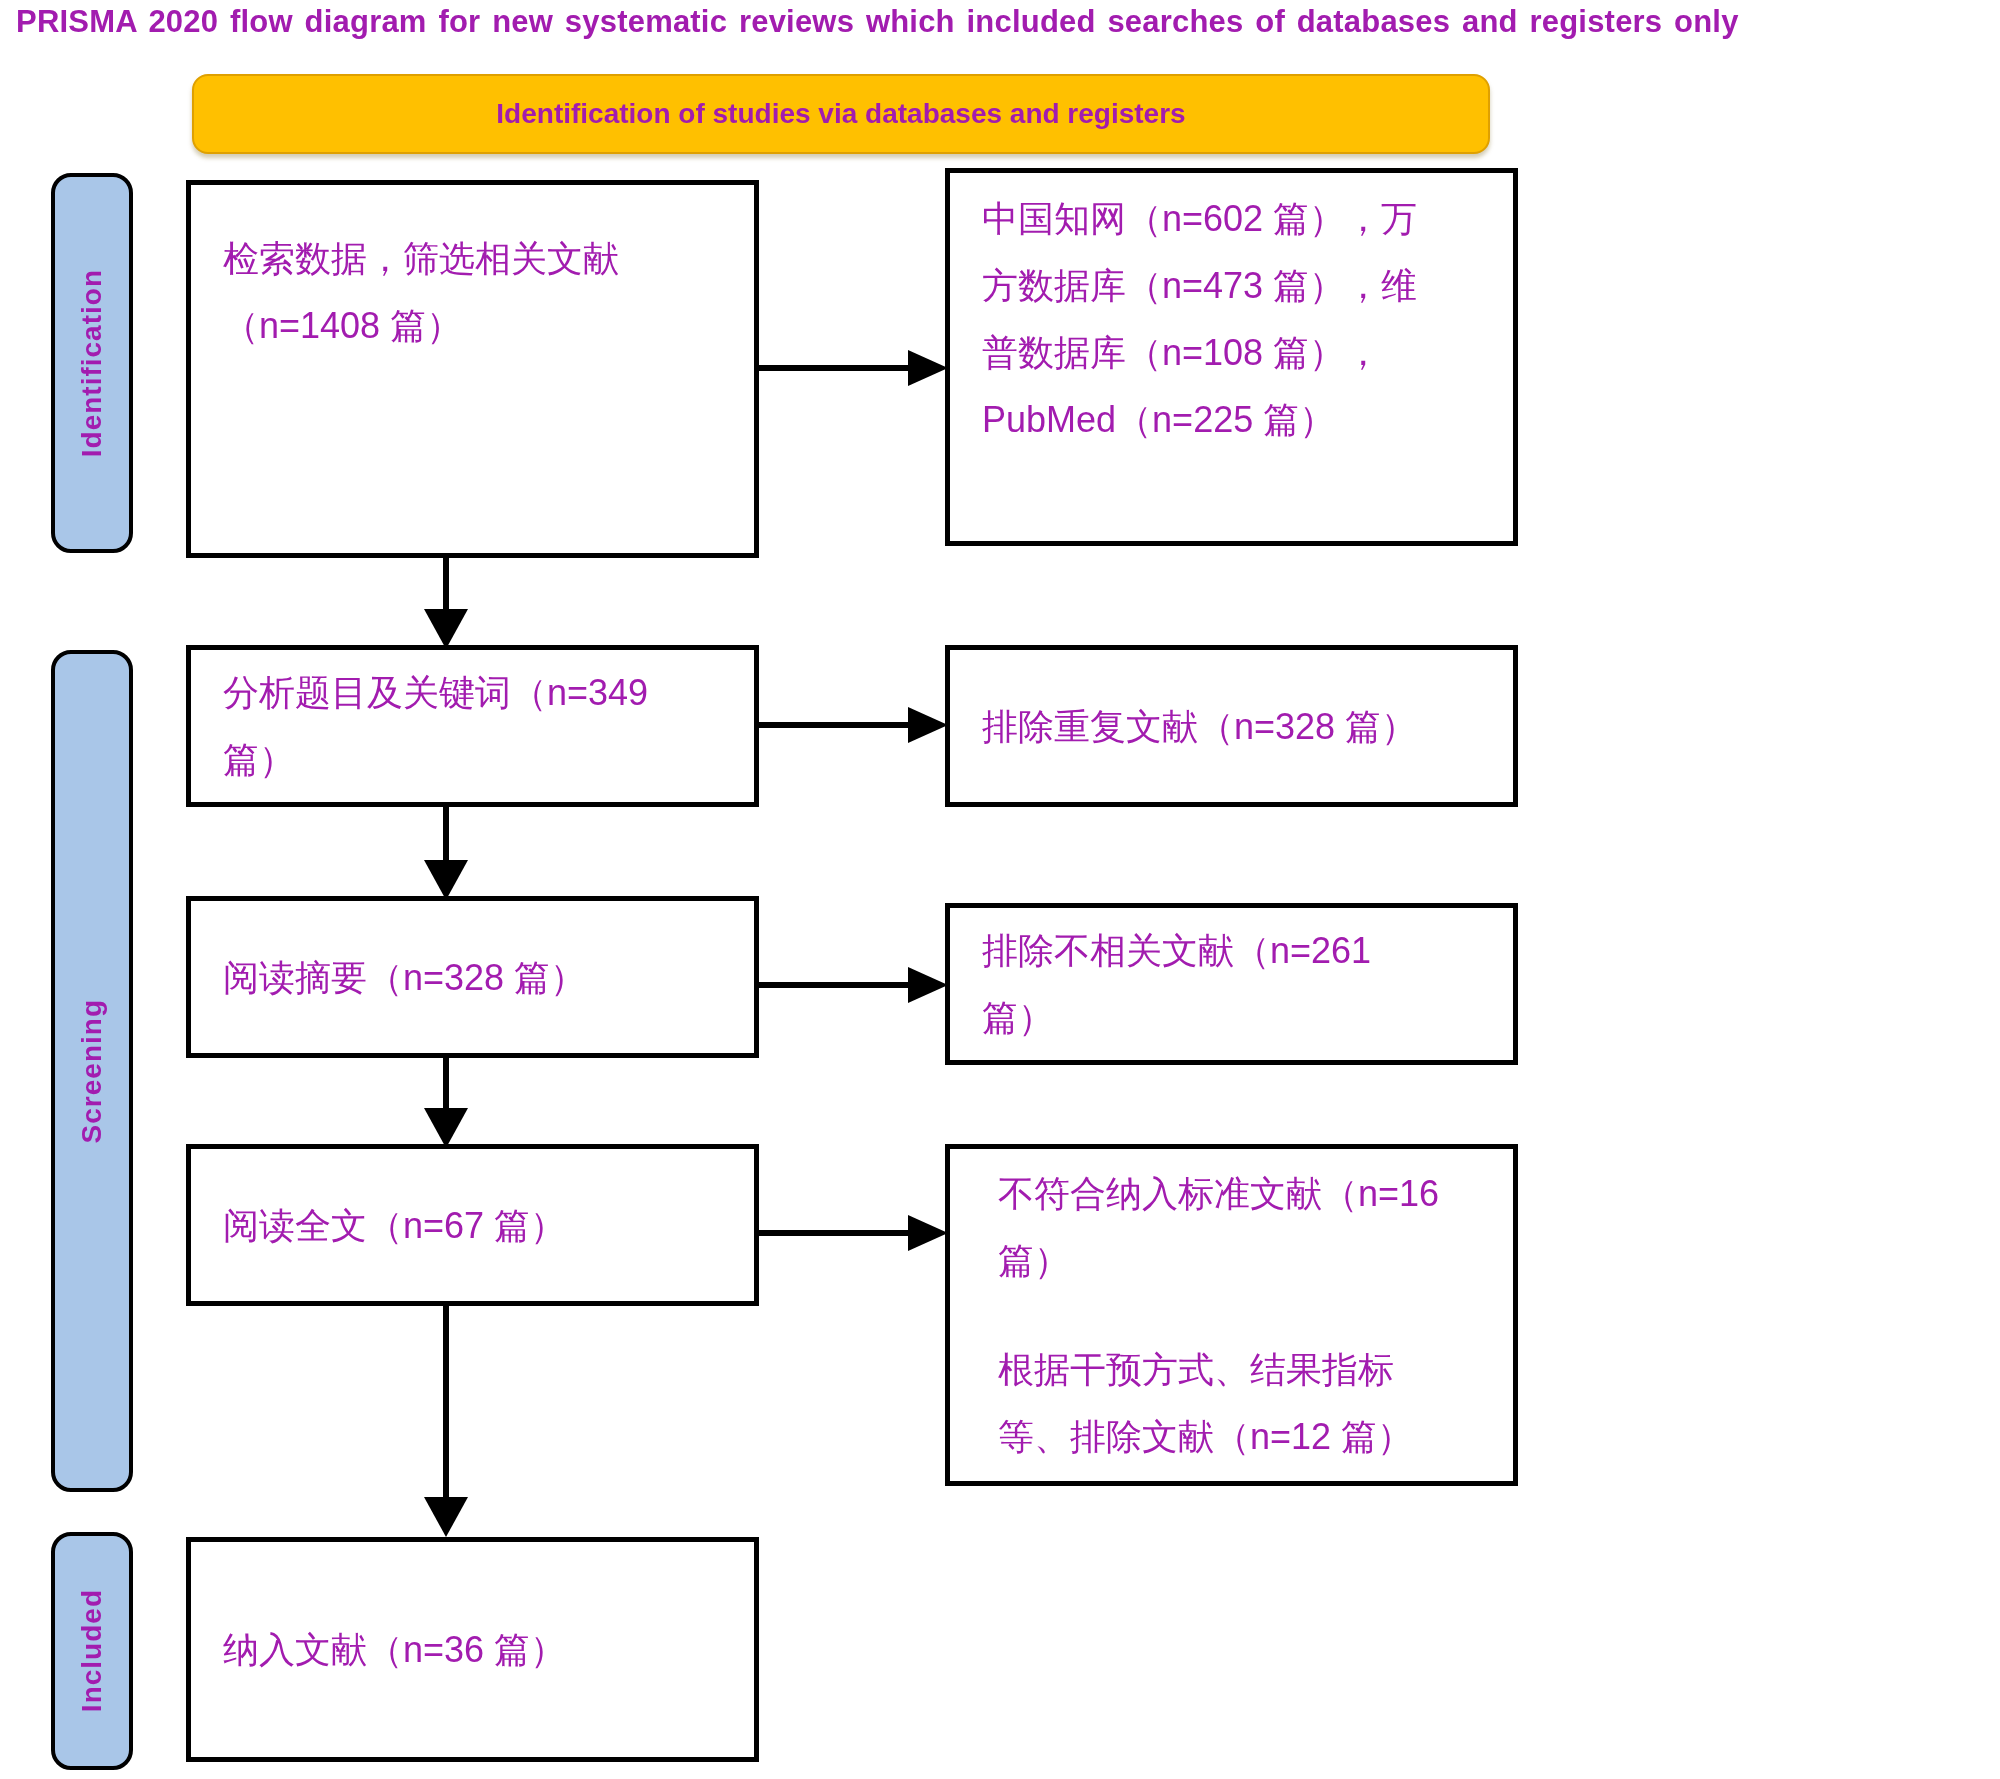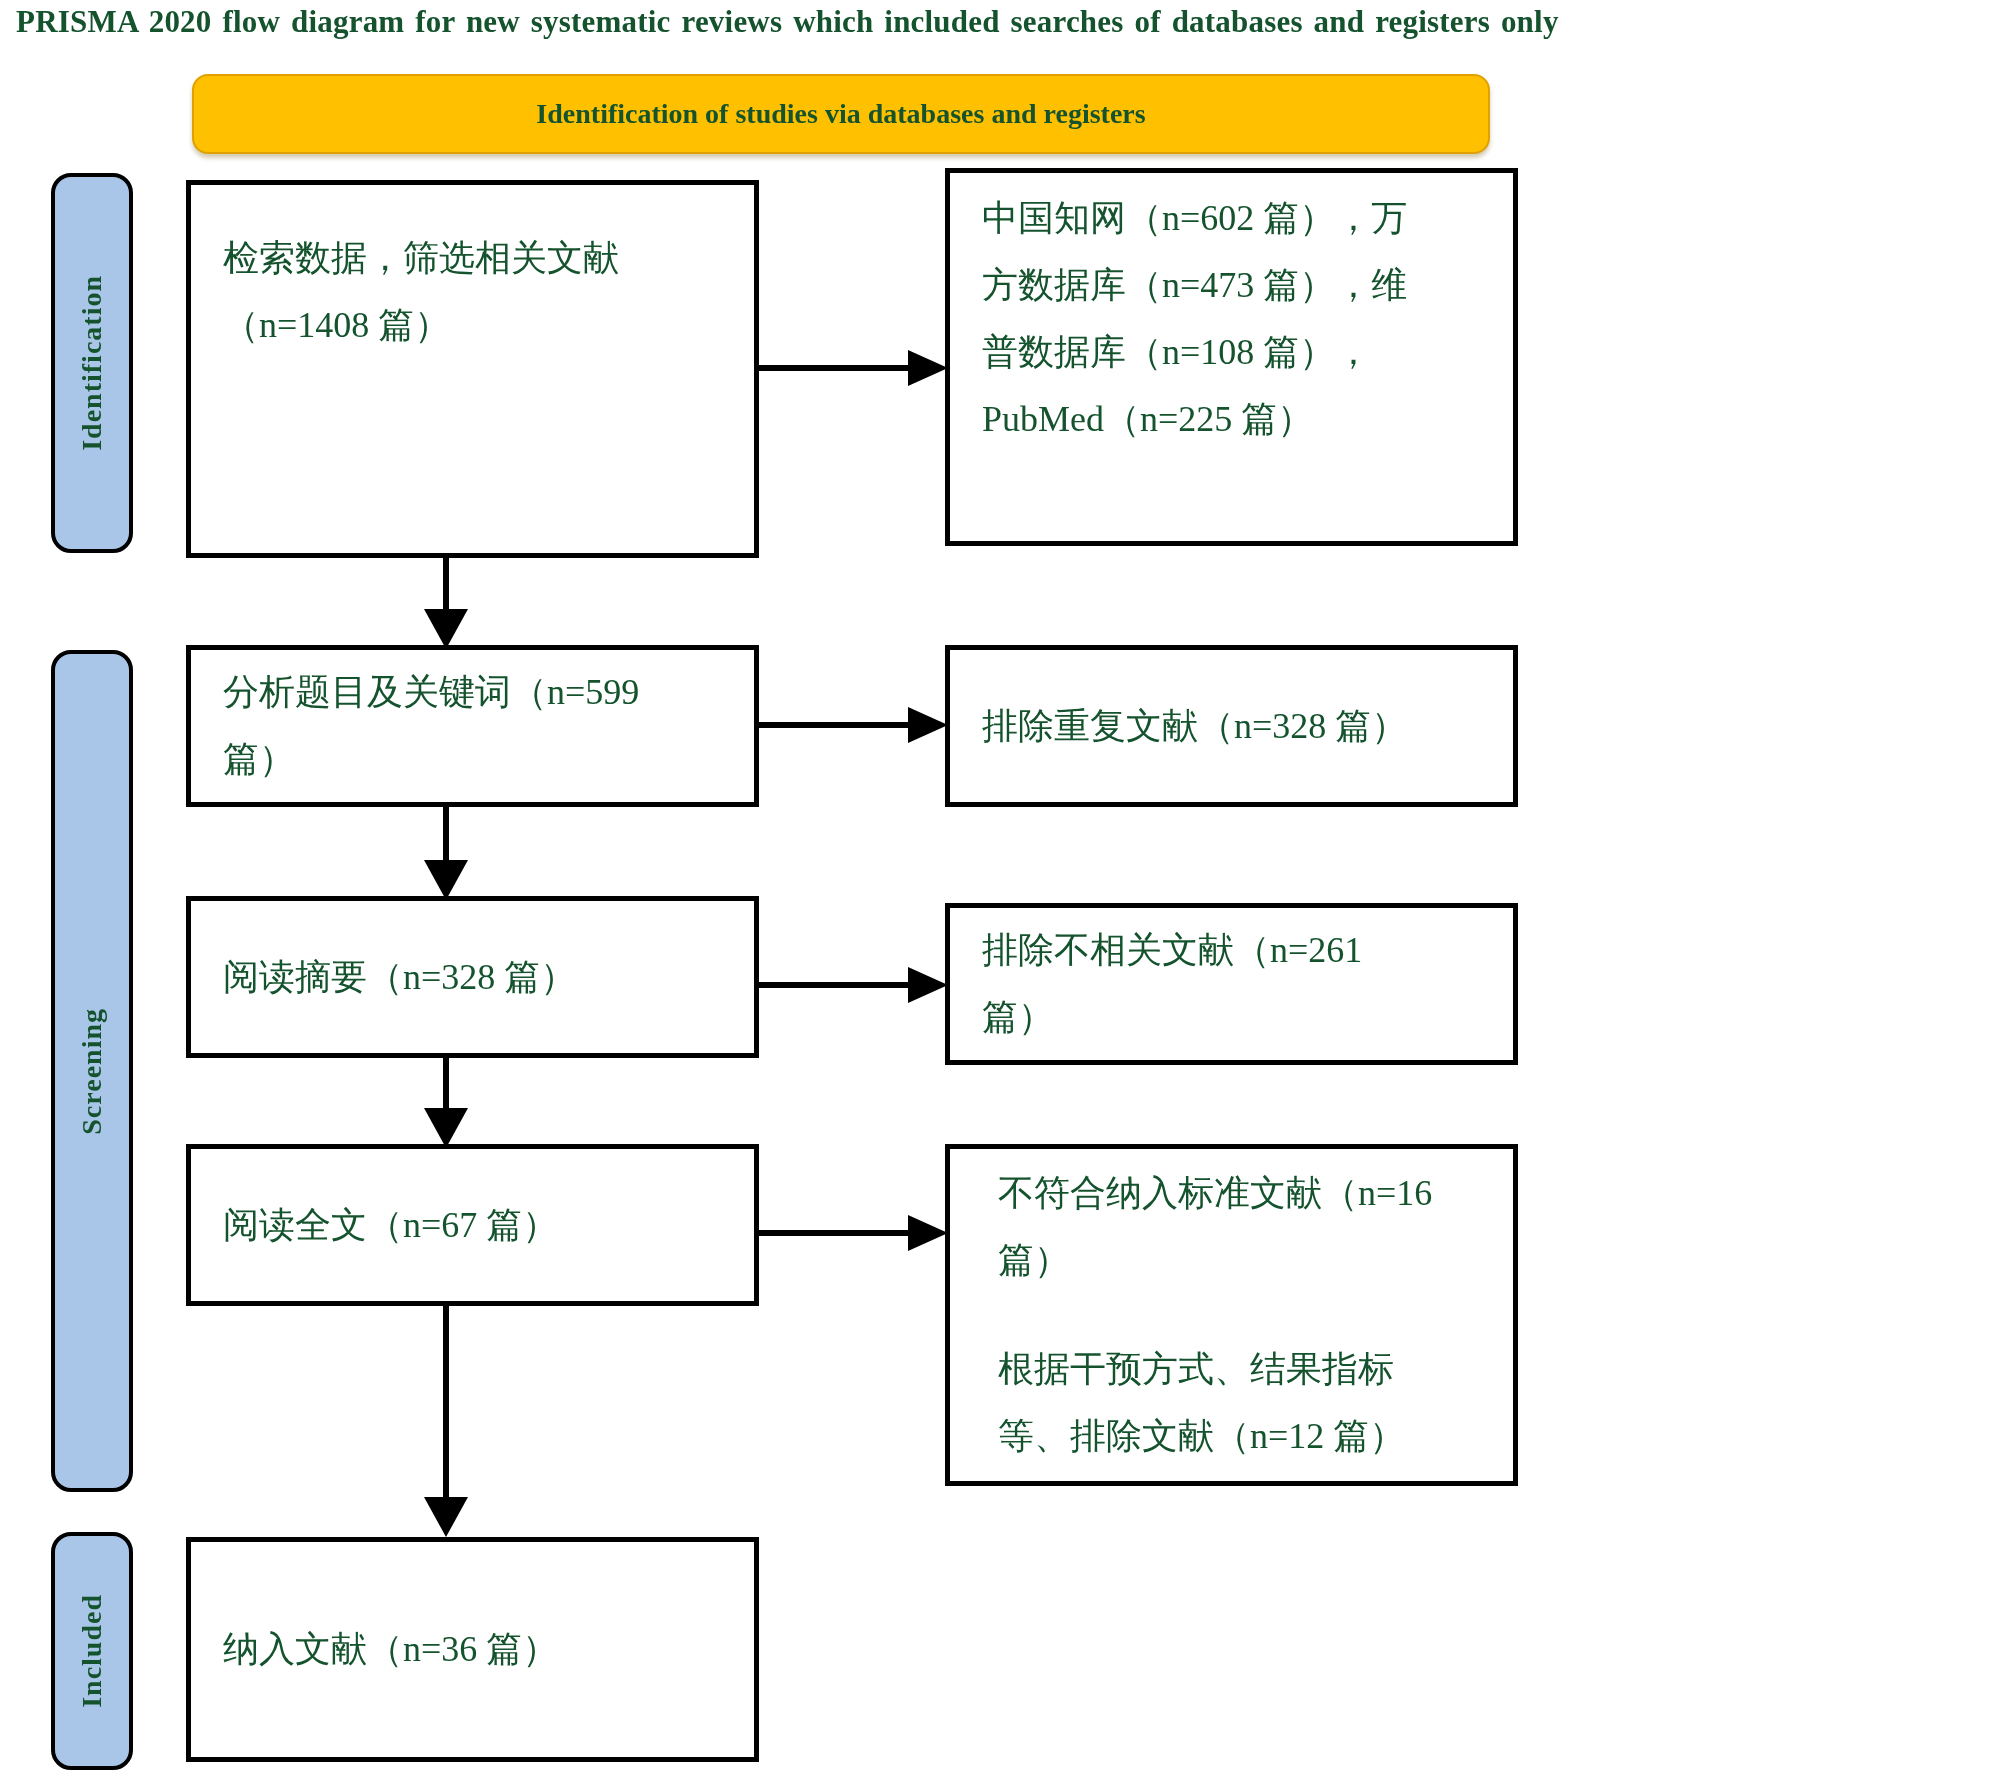--- a/index.html
+++ b/index.html
@@ -1,21 +1,21 @@
 <!DOCTYPE html>
 <html><head>
 <meta charset="utf-8">
 <style>
   html,body{margin:0;padding:0;background:#ffffff;}
   #canvas{
     position:relative;
     width:2000px;height:1779px;
     background:#ffffff;
-    font-family:Liberation Serif, serif;
-    color:#14532d;
+    font-family:Liberation Sans, sans-serif;
+    color:#a21caf;
     overflow:hidden;
   }
   .title{
     position:absolute;left:16px;top:4px;width:1975px;
     font-size:31px;font-weight:bold;letter-spacing:.2px;word-spacing:3px;
     white-space:nowrap;
   }
   .banner{
     position:absolute;left:192px;top:74px;width:1298px;height:80px;
     background:#FFC000;
@@ -79,21 +79,21 @@
   </div>
   <div class="stage" style="top:650px;height:842px;">
     <span>Screening</span>
   </div>
   <div class="stage" style="top:1532px;height:238px;">
     <span>Included</span>
   </div>
 
   <div class="fbox main-col v-start" style="top:180px;height:378px;padding-top:40px;">检索数据，筛选相关文献
 （n=1408 篇）</div>
-  <div class="fbox main-col" style="top:645px;height:162px;">分析题目及关键词（n=599
+  <div class="fbox main-col" style="top:645px;height:162px;">分析题目及关键词（n=349
 篇）</div>
   <div class="fbox main-col" style="top:896px;height:162px;">阅读摘要（n=328 篇）</div>
   <div class="fbox main-col" style="top:1144px;height:162px;">阅读全文（n=67 篇）</div>
   <div class="fbox main-col" style="top:1537px;height:225px;">纳入文献（n=36 篇）</div>
 
   <div class="fbox side-col v-start" style="top:168px;height:378px;padding-top:12px;">中国知网（n=602 篇），万
 方数据库（n=473 篇），维
 普数据库（n=108 篇），
 PubMed（n=225 篇）</div>
   <div class="fbox side-col" style="top:645px;height:162px;">排除重复文献（n=328 篇）</div>

